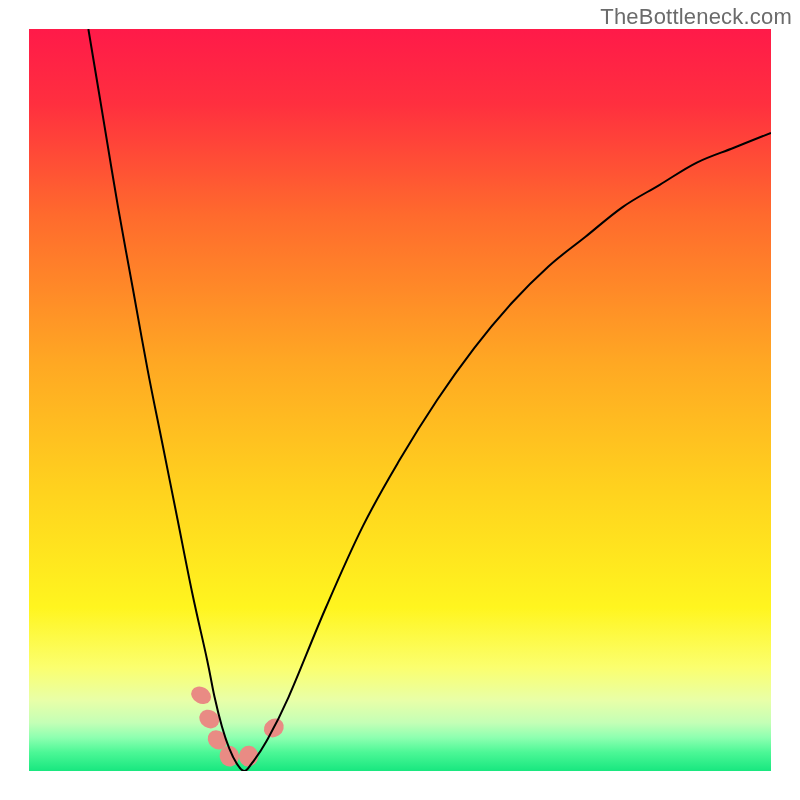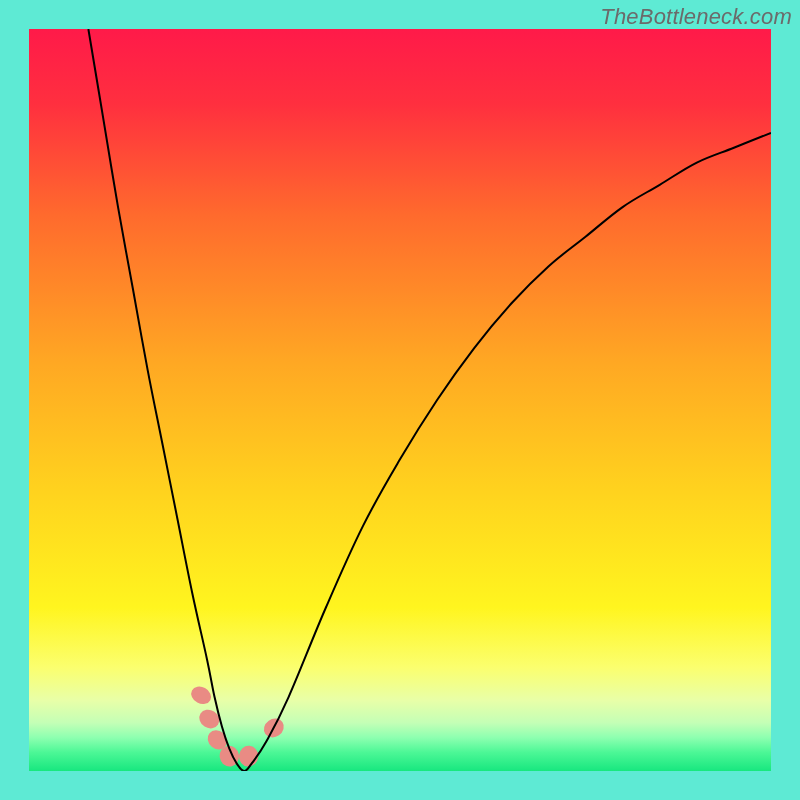--- a/index.html
+++ b/index.html
@@ -7,22 +7,21 @@
     padding: 0;
     width: 800px;
     height: 800px;
     overflow: hidden;
     background: #000;
     font-family: Arial, Helvetica, sans-serif;
   }
   .frame {
     position: absolute;
     inset: 0;
-    background: #5eead4;
-    font-style: italic;
+    background: #ffffff;
   }
   .plot-area {
     position: absolute;
     left: 29px;
     top: 29px;
     width: 742px;
     height: 742px;
     overflow: hidden;
   }
   .gradient-bg {

